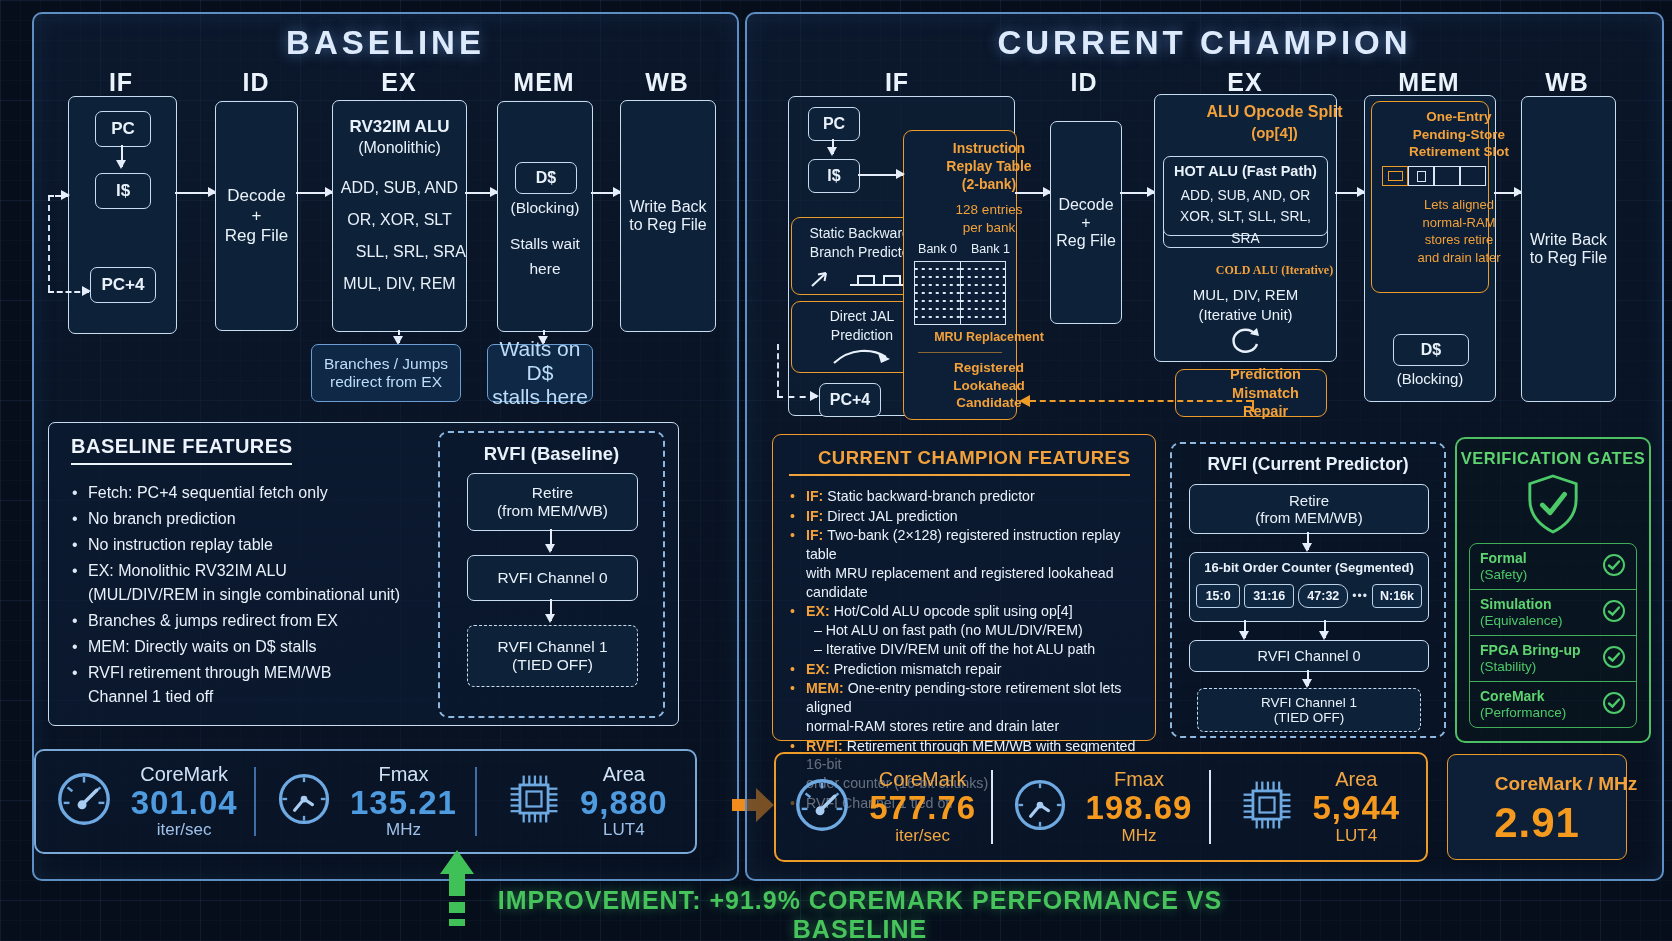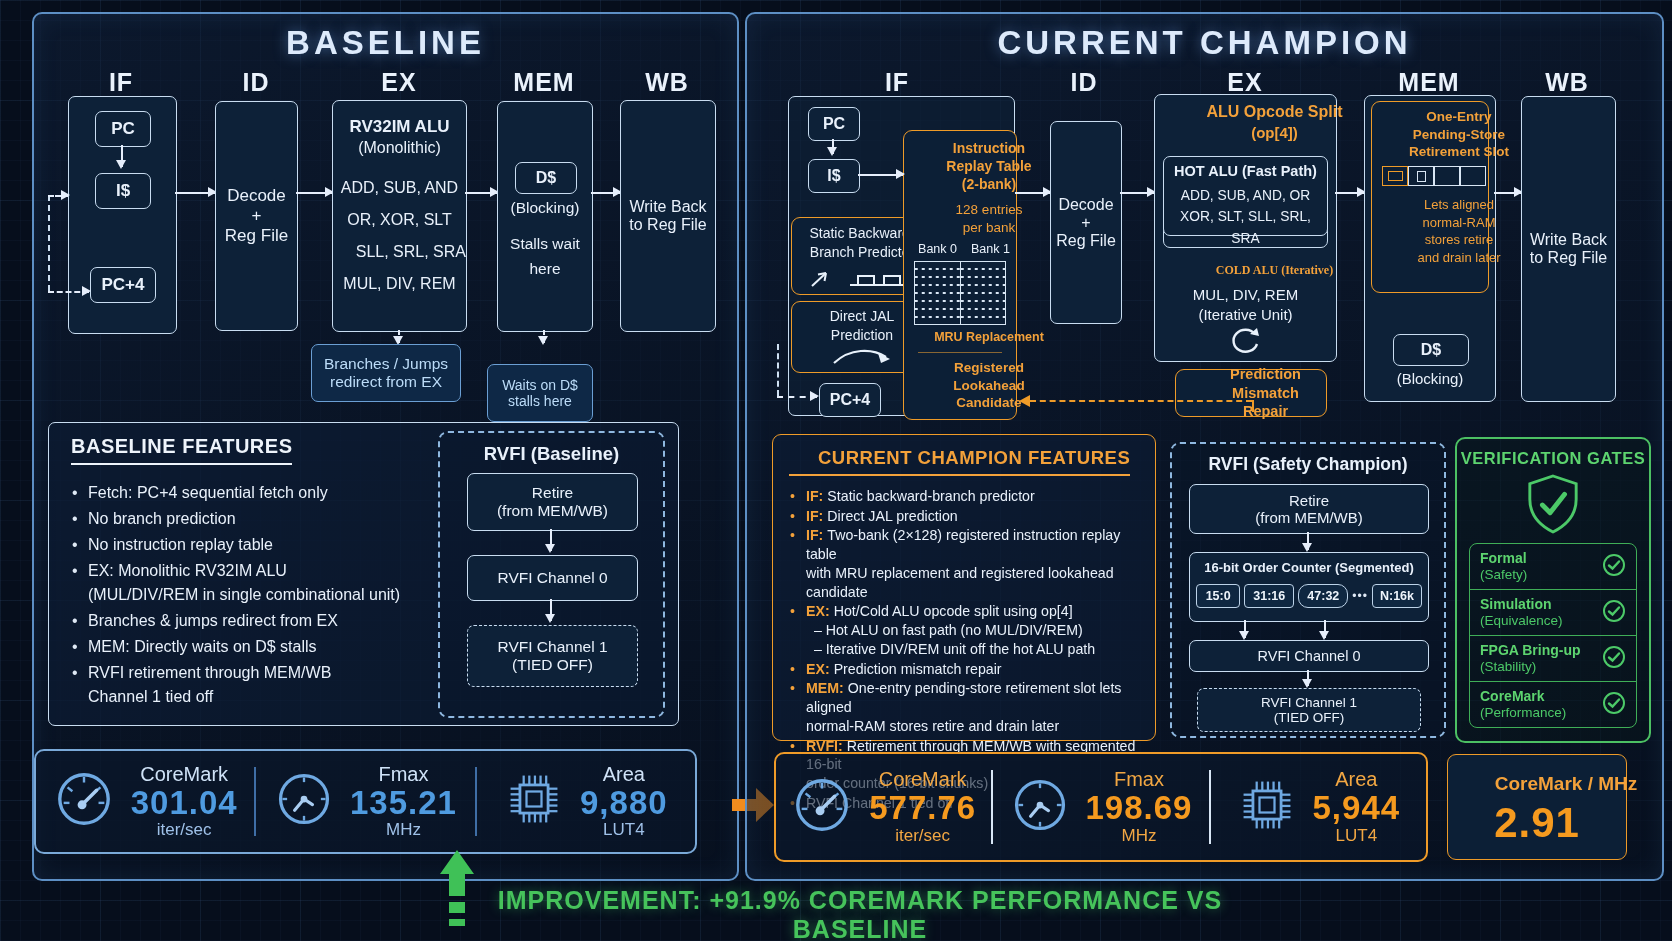--- a/index.html
+++ b/index.html
@@ -146,21 +146,21 @@
       <span class="pre">Write Back
 to Reg File</span>
     </div>
 
   <div class="arr-d dsh" style="left:364px;top:316px;height:13px;border-left-style:dashed;"></div>
   <div class="note ctr" style="left:277px;top:330px;width:148px;height:56px;font-size:15.5px;">
       <span class="pre">Branches / Jumps
 redirect from EX</span>
     </div>
   <div class="arr-d dsh" style="left:509px;top:316px;height:13px;border-left-style:dashed;"></div>
-  <div class="note ctr" style="left:453px;top:330px;width:104px;height:56px;font-size:14px;margin-top:20px;">
+  <div class="note ctr" style="left:453px;top:330px;width:104px;height:56px;font-size:21px;">
       <span class="pre">Waits on D$
 stalls here</span>
     </div>
 
   <div class="box" style="left:14px;top:408px;width:629px;height:302px;background:rgba(12,30,54,.55);">
     <div class="ftitle" style="left:22px;top:12px;font-size:20px;color:#eef4fb;">BASELINE FEATURES</div>
     <ul class="feats feats-base" style="left:22px;top:58px;width:345px;">
       <li>Fetch: PC+4 sequential fetch only</li>
       <li>No branch prediction</li>
       <li>No instruction replay table</li>
@@ -431,21 +431,21 @@
       <li><span class="pfx">EX:</span><span class="pre">Prediction mismatch repair</span></li>
       <li><span class="pfx">MEM:</span><span class="pre">One-entry pending-store retirement slot lets aligned
 normal-RAM stores retire and drain later</span></li>
       <li><span class="pfx">RVFI:</span><span class="pre">Retirement through MEM/WB with segmented 16-bit
 order counter (16-bit chunks)</span></li>
       <li><span class="pre">RVFI Channel 1 tied off</span></li>
     </ul>
   </div>
 
   <div class="bdash" style="left:423px;top:428px;width:272px;height:292px;">
-    <div class="abs tc bold" style="left:0;width:100%;top:10px;font-size:17.5px;">RVFI (Safety Champion)</div>
+    <div class="abs tc bold" style="left:0;width:100%;top:10px;font-size:17.5px;">RVFI (Current Predictor)</div>
     <div class="box ctr" style="left:17px;top:40px;width:238px;height:48px;font-size:15px;">
         <span class="pre">Retire
 (from MEM/WB)</span>
       </div>
     <div class="arr-d" style="left:135px;top:88px;height:18px;"></div>
     <div class="box" style="left:17px;top:108px;width:238px;height:68px;">
       <div class="abs tc bold" style="left:0;width:100%;top:7px;font-size:13px;">16-bit Order Counter (Segmented)</div>
       <div class="abs" style="left:6px;top:31px;width:226px;display:flex;gap:4px;align-items:center;">
         <span class="chip" style="width:44px;">15:0</span>
         <span class="chip" style="width:50px;">31:16</span>

